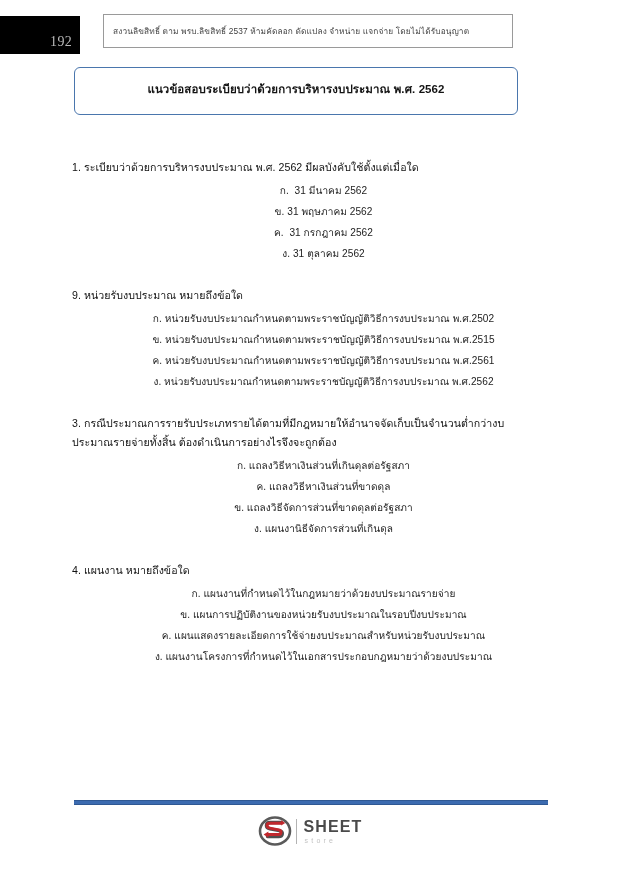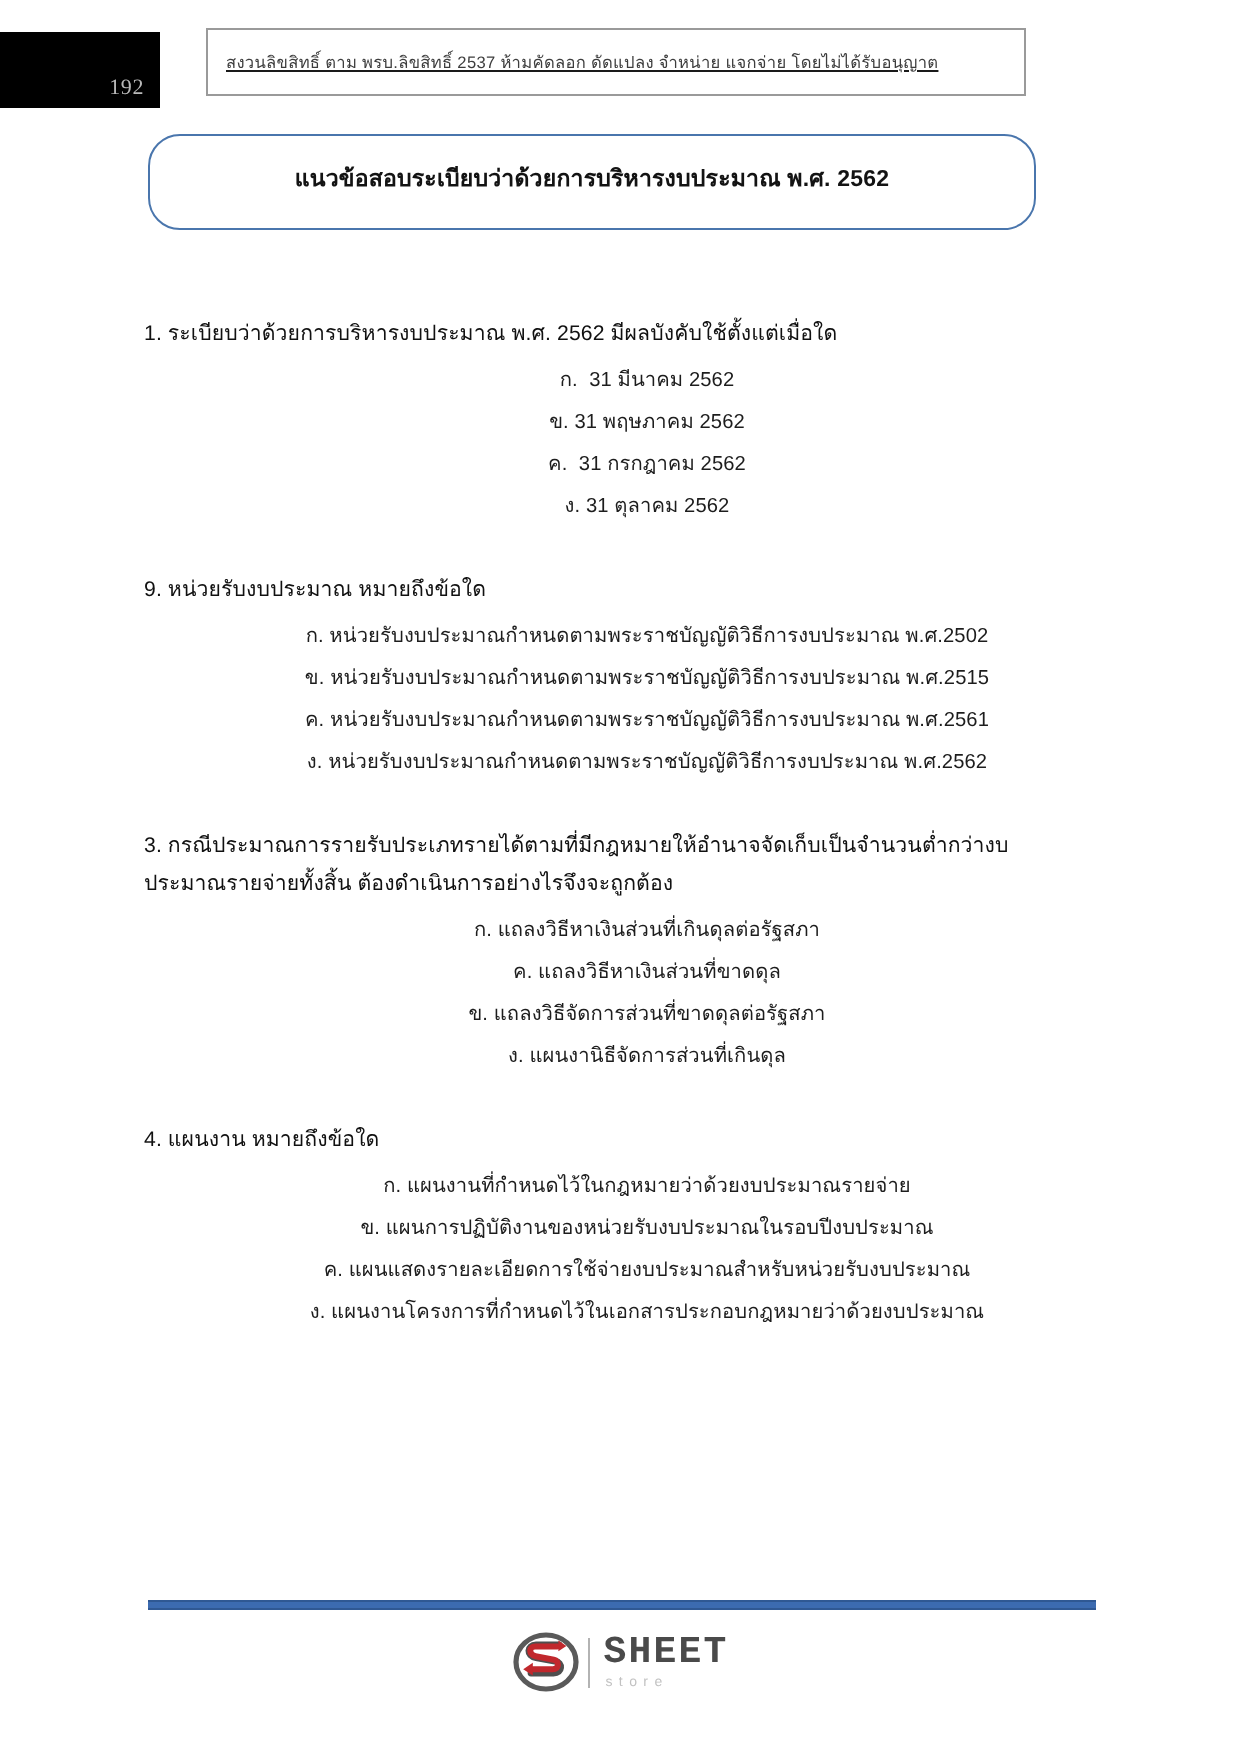--- a/index.html
+++ b/index.html
@@ -24,54 +24,53 @@
     width: 80px;
     height: 38px;
     background: #000000;
     box-sizing: border-box;
   }
   .page-number-text {
     position: absolute;
     right: 8px;
     bottom: 4px;
     color: #b9b9b9;
-    font-size: 11px;
+    font-size: 14px;
     letter-spacing: 0.3px;
     font-family: "Liberation Serif", "DejaVu Serif", serif;
     margin-top: 12px;
   }
   .copyright-box {
     position: absolute;
     left: 103px;
     top: 14px;
     width: 410px;
     height: 34px;
     border: 1px solid #9a9a9a;
     box-sizing: border-box;
     display: flex;
     align-items: center;
     padding-left: 9px;
-    text-decoration: underline;
   }
   .copyright-text {
     font-size: 8.3px;
     color: #3d3d3d;
     letter-spacing: 0.15px;
     white-space: nowrap;
   }
 
   
   .title-box {
     position: absolute;
     left: 74px;
     top: 67px;
     width: 444px;
     height: 48px;
     border: 1.6px solid #4a76ad;
-    border-radius: 16px;
+    border-radius: 6px;
     box-sizing: border-box;
     display: flex;
     align-items: center;
     justify-content: center;
   }
   .title-text {
     font-size: 11.5px;
     font-weight: bold;
     color: #131313;
     letter-spacing: 0.1px;
@@ -145,25 +144,25 @@
     margin: 0 7px 0 4px;
     flex: none;
   }
   .logo-words {
     display: flex;
     flex-direction: column;
     justify-content: center;
     line-height: 1;
   }
   .logo-title {
-    font-size: 19px;
+    font-size: 16px;
     font-weight: bold;
     color: #4a4a4a;
     letter-spacing: 1.1px;
-    font-family: Liberation Mono, monospace;
+    font-family: Liberation Sans, sans-serif;
   }
   .logo-subtitle {
     font-size: 7px;
     color: #c2c2c2;
     letter-spacing: 3.2px;
     margin-top: 2px;
     margin-left: 1px;
   }
 </style>
 </head>

